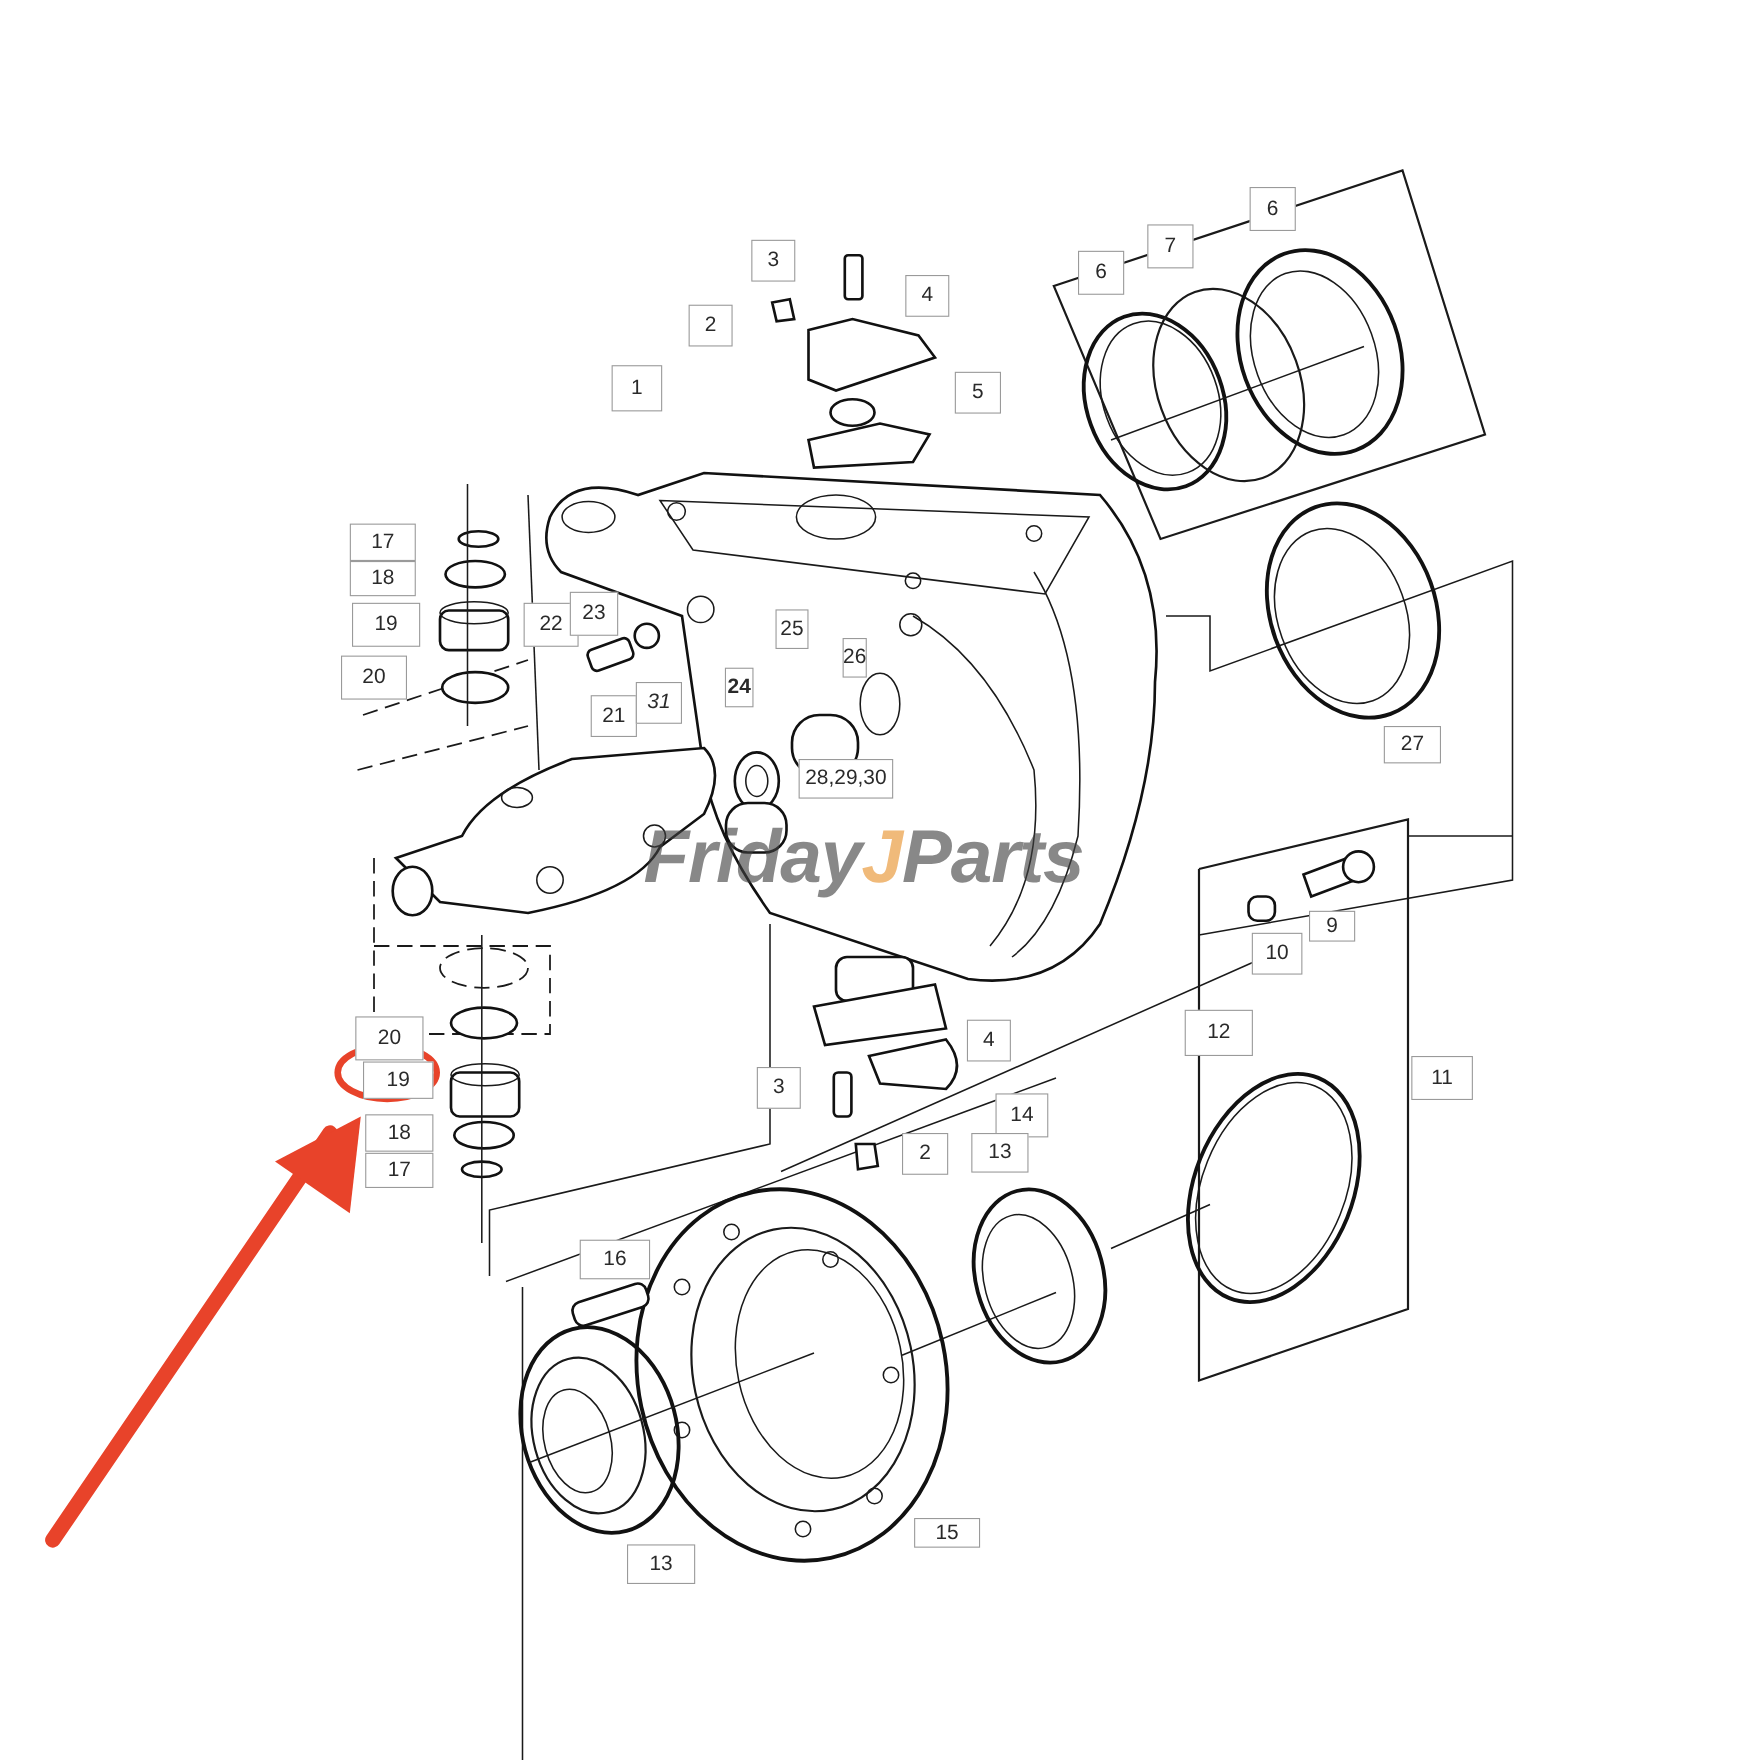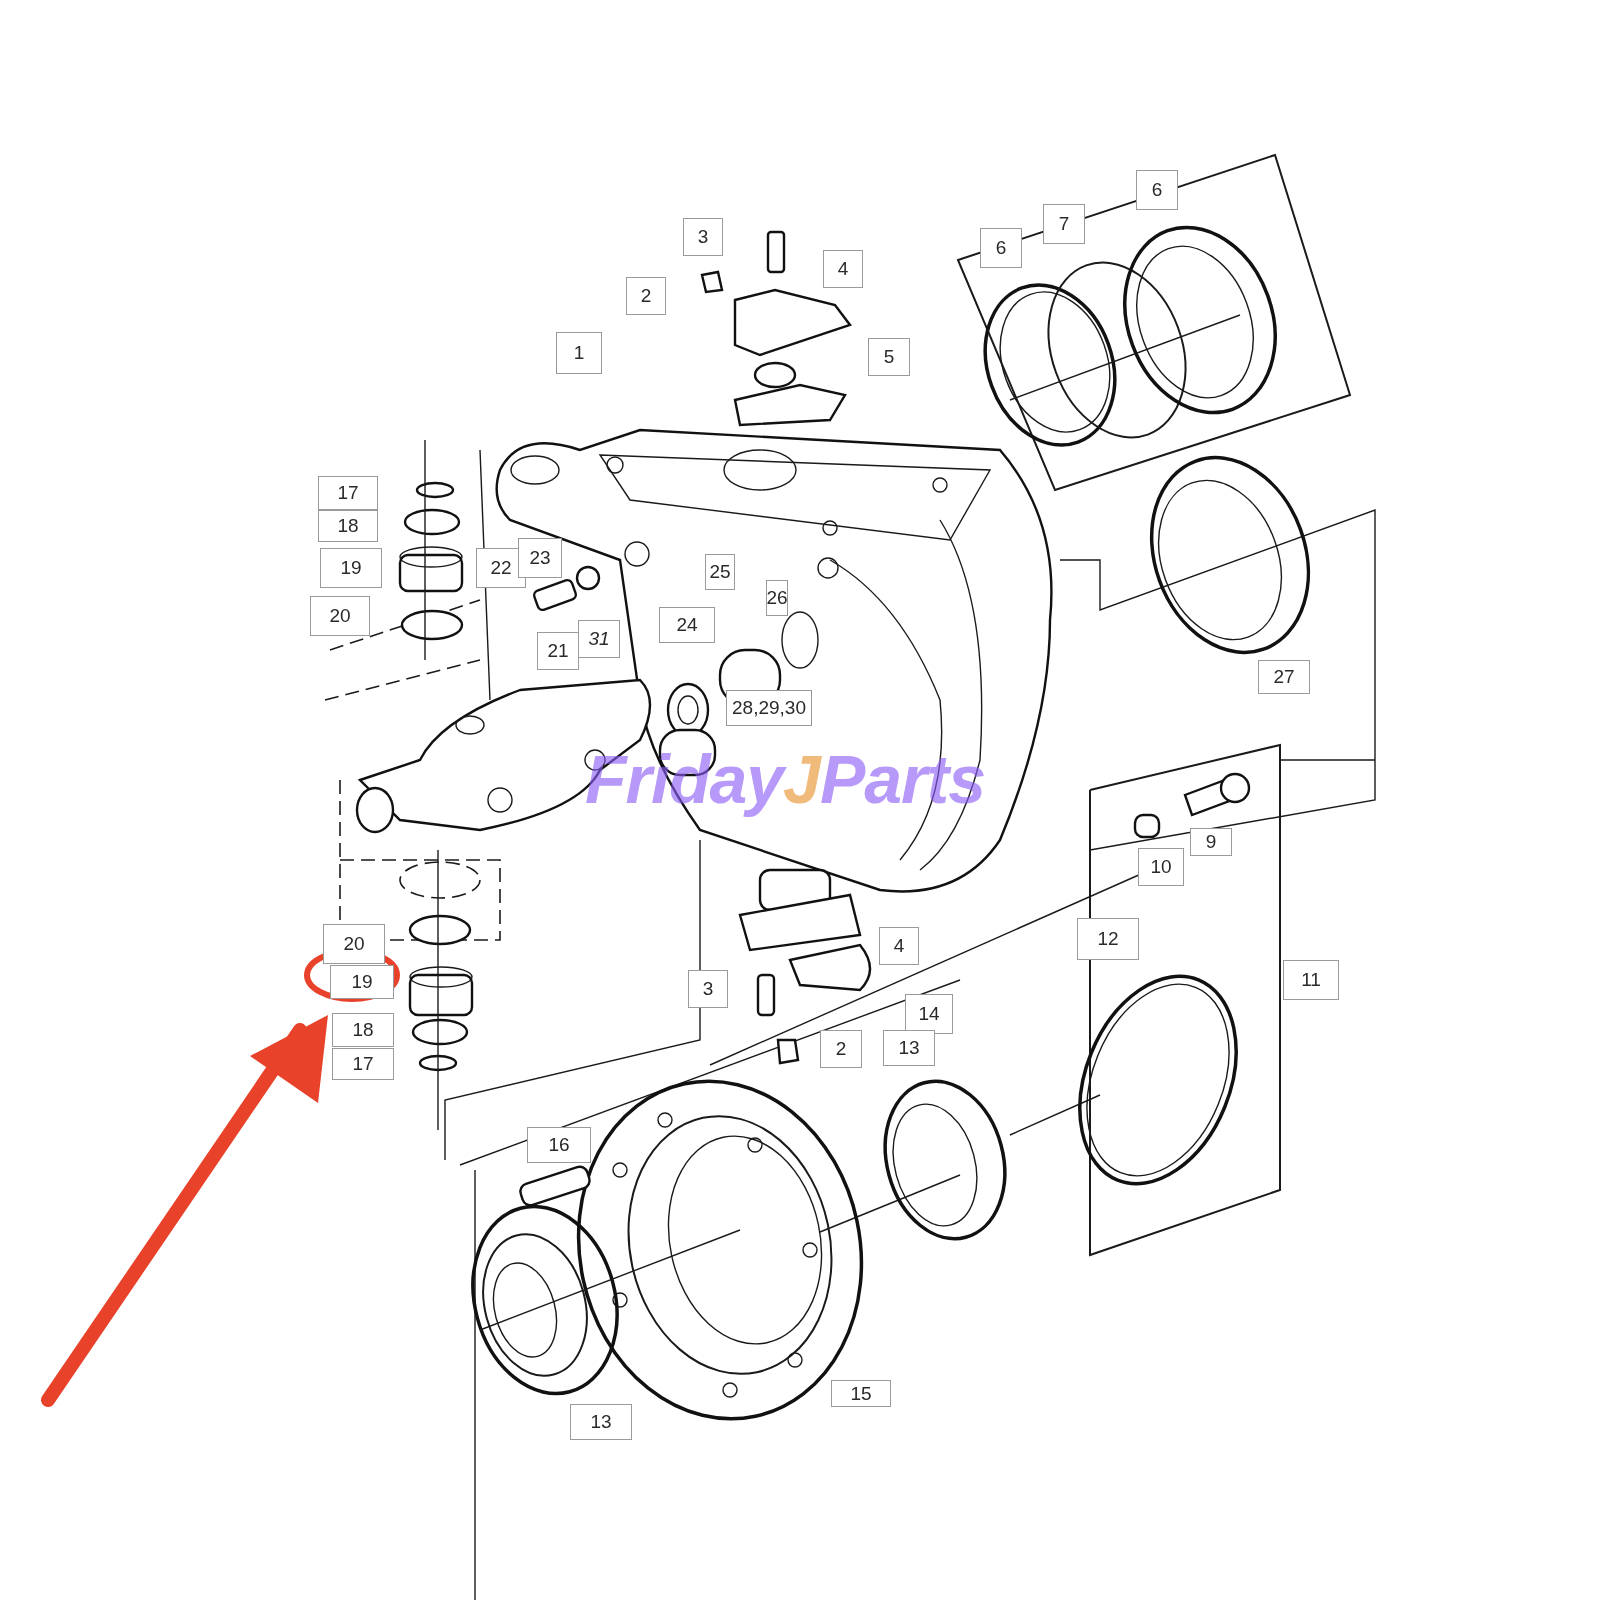--- a/index.html
+++ b/index.html
@@ -6,21 +6,21 @@
     body { width: 1600px; height: 1600px; overflow: hidden; position: relative;
            font-family: "Liberation Sans", sans-serif; }
     #diagram { position: absolute; left: 0; top: 0; width: 1600px; height: 1600px; }
     .callout { position: absolute; border: 1.5px solid #9a9a9a; background: #fff;
                color: #2a2a2a; font-size: 19px; text-align: center;
                box-sizing: border-box; display: flex; align-items: center; justify-content: center;
                font-family: "Liberation Sans", sans-serif; }
     .watermark { position: absolute; left: 585px; top: 740px; font-size: 68px; font-weight: bold;
                  font-style: italic; letter-spacing: -1px; opacity: 0.62;
                  font-family: "Liberation Sans", sans-serif; white-space: nowrap; }
-    .watermark .wm-a { color: #8b5cf6; }
+    .watermark .wm-a { color: #404040; }
     .watermark .wm-j { color: #e8902a; }
     .ln { stroke: #1a1a1a; stroke-width: 2; fill: none; }
     .thin { stroke: #1a1a1a; stroke-width: 1.4; fill: none; }
     .dash { stroke: #1a1a1a; stroke-width: 1.6; fill: none; stroke-dasharray: 14 7; }
     .part { stroke: #111; stroke-width: 2.4; fill: #fff; }
     .thick { stroke: #111; stroke-width: 3.5; fill: none; }
   </style>
 </head>
 <body>
 
@@ -194,21 +194,21 @@
     <div class="callout" style="left: 1043px; top: 204px; width: 42px; height: 40px;">7</div>
     <div class="callout" style="left: 1136px; top: 170px; width: 42px; height: 40px;">6</div>
     <div class="callout" style="left: 318px; top: 476px; width: 60px; height: 34px;">17</div>
     <div class="callout" style="left: 318px; top: 510px; width: 60px; height: 32px;">18</div>
     <div class="callout" style="left: 320px; top: 548px; width: 62px; height: 40px;">19</div>
     <div class="callout" style="left: 310px; top: 596px; width: 60px; height: 40px;">20</div>
     <div class="callout" style="left: 476px; top: 548px; width: 50px; height: 40px;">22</div>
     <div class="callout" style="left: 518px; top: 538px; width: 44px; height: 40px;">23</div>
     <div class="callout" style="left: 537px; top: 632px; width: 42px; height: 38px;">21</div>
     <div class="callout" style="left: 578px; top: 620px; width: 42px; height: 38px; font-style: italic;">31</div>
-    <div class="callout" style="left: 659px; top: 607px; width: 56px; height: 36px;">24</div>
+    <div class="callout" style="left: 659px; top: 607px; width: 26px; height: 36px; font-weight: bold;">24</div>
     <div class="callout" style="left: 705px; top: 554px; width: 30px; height: 36px;">25</div>
     <div class="callout" style="left: 766px; top: 580px; width: 22px; height: 36px;">26</div>
     <div class="callout" style="left: 726px; top: 690px; width: 86px; height: 36px;">28,29,30</div>
     <div class="callout" style="left: 1258px; top: 660px; width: 52px; height: 34px;">27</div>
     <div class="callout" style="left: 1190px; top: 828px; width: 42px; height: 28px;">9</div>
     <div class="callout" style="left: 1138px; top: 848px; width: 46px; height: 38px;">10</div>
     <div class="callout" style="left: 1077px; top: 918px; width: 62px; height: 42px;">12</div>
     <div class="callout" style="left: 1283px; top: 960px; width: 56px; height: 40px;">11</div>
     <div class="callout" style="left: 323px; top: 924px; width: 62px; height: 40px;">20</div>
     <div class="callout" style="left: 330px; top: 965px; width: 64px; height: 34px;">19</div>

